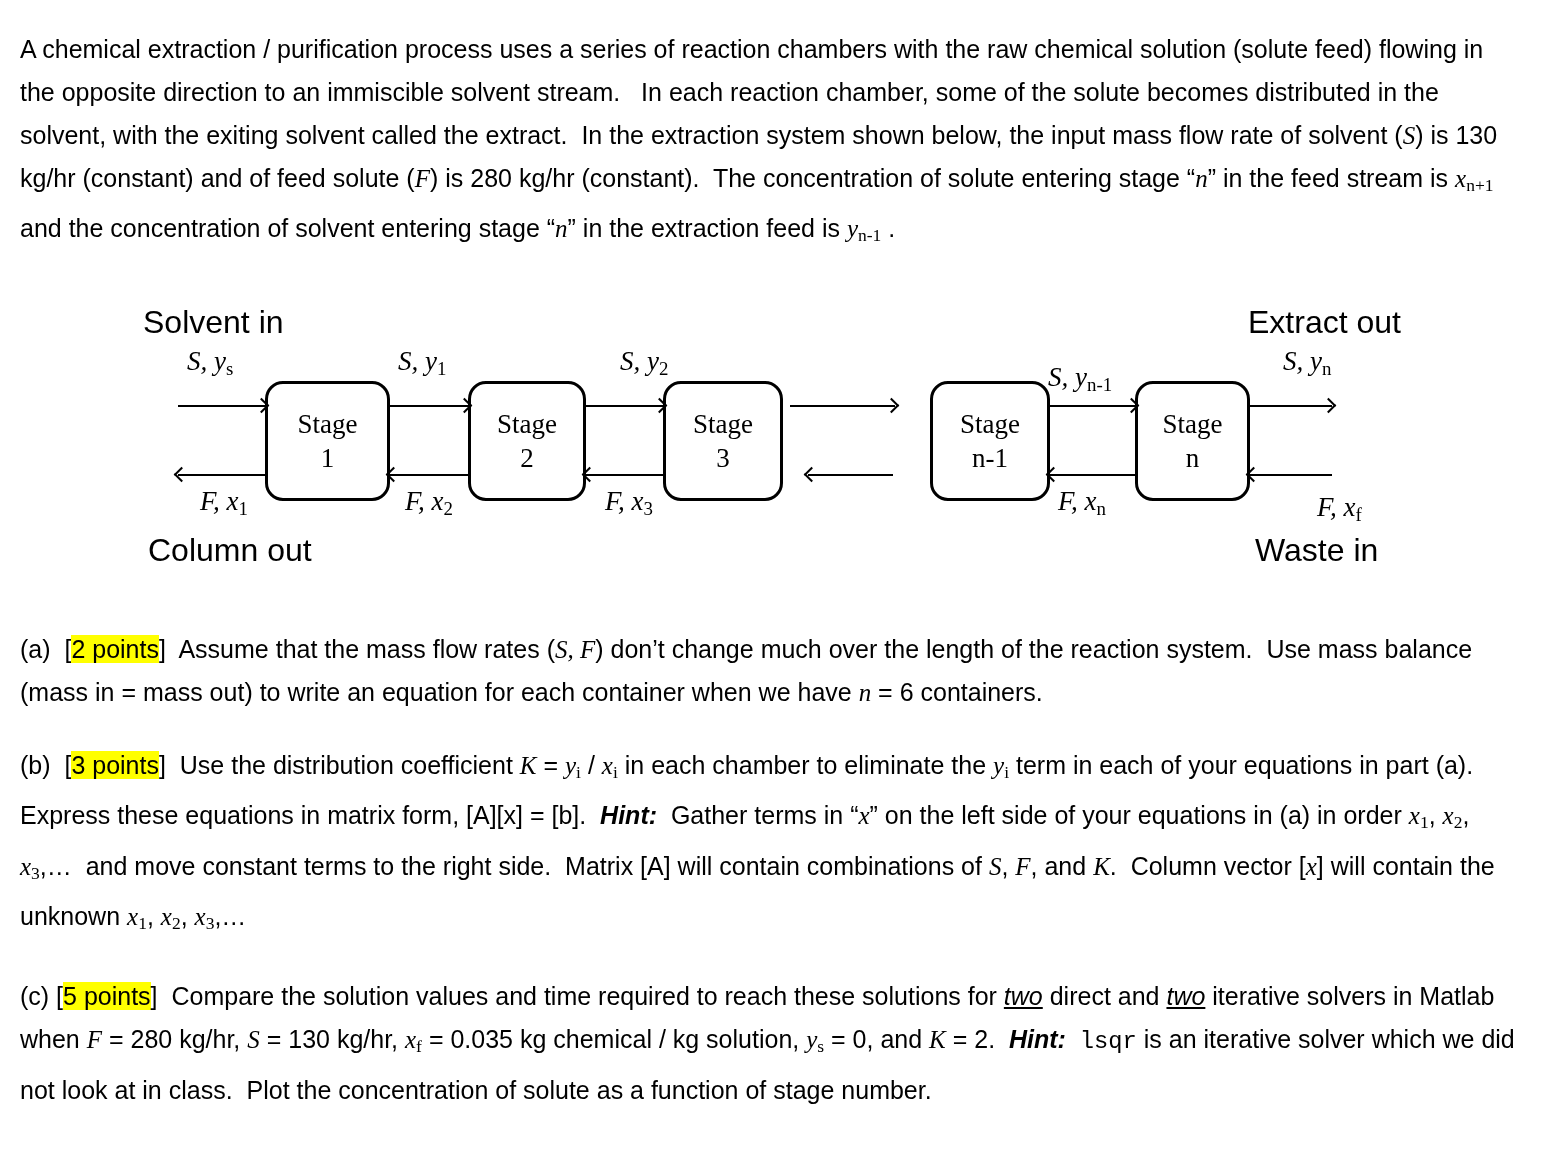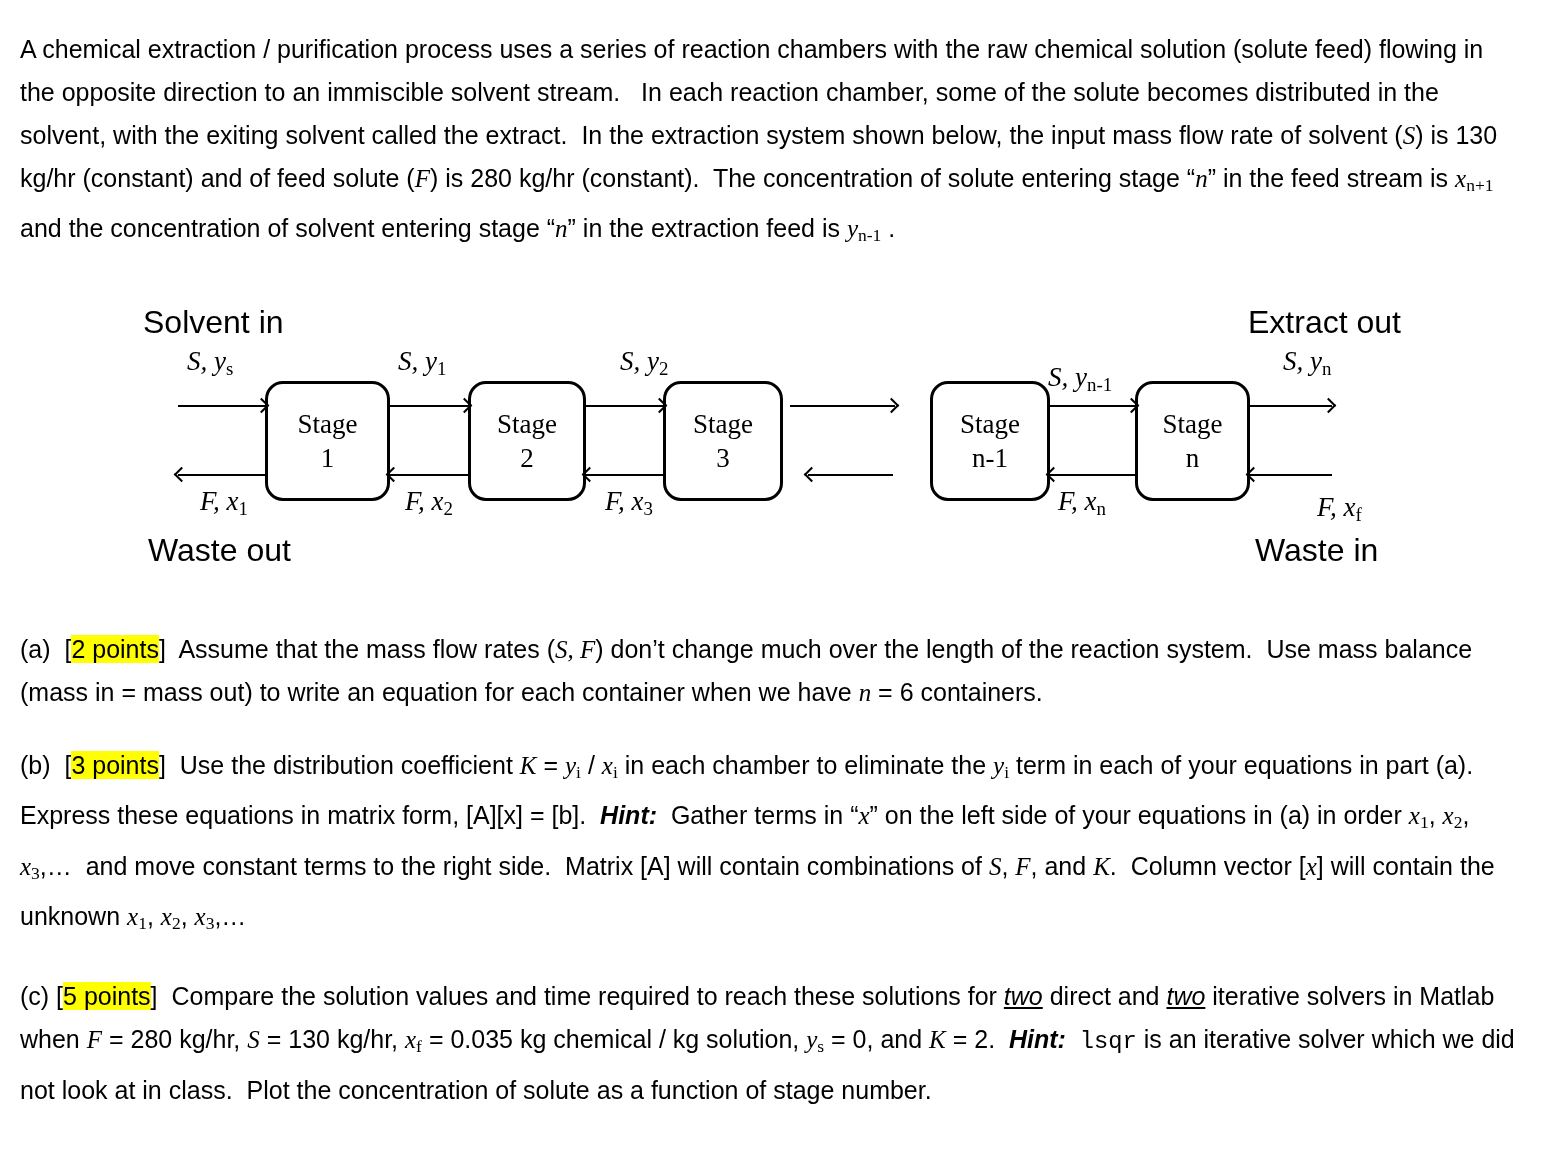--- a/index.html
+++ b/index.html
@@ -50,21 +50,21 @@
 
 <div class="page">
 
 
   <p class="para"><span class="r-n">A chemical extraction / purification process uses a series of reaction chambers with the raw chemical solution (solute feed) flowing in the opposite direction to an immiscible solvent stream.   In each reaction chamber, some of the solute becomes distributed in the solvent, with the exiting solvent called the extract.  In the extraction system shown below, the input mass flow rate of solvent (</span><span class="r-m">S</span><span class="r-n">) is 130 kg/hr (constant) and of feed solute (</span><span class="r-m">F</span><span class="r-n">) is 280 kg/hr (constant).  The concentration of solute entering stage “</span><span class="r-m">n</span><span class="r-n">” in the feed stream is </span><span class="r-m">x</span><span class="r-ms">n+1</span><span class="r-n"> and the concentration of solvent entering stage “</span><span class="r-m">n</span><span class="r-n">” in the extraction feed is </span><span class="r-m">y</span><span class="r-ms">n-1</span><span class="r-n"> .</span></p>
 
   <div class="diagram">
 
     <div class="dlabel" style="left:123px; top:10px;">Solvent in</div>
     <div class="dlabel" style="left:1228px; top:10px;">Extract out</div>
-    <div class="dlabel" style="left:128px; top:238px;">Waste out</div>
+    <div class="dlabel" style="left:128px; top:238px;">Column out</div>
     <div class="dlabel" style="left:1235px; top:238px;">Waste in</div>
 
     <div class="dmath" style="left:167px; top:52px;"><span class="r-m">S, y</span><span class="r-ms">s</span></div>
     <div class="dmath" style="left:378px; top:52px;"><span class="r-m">S, y</span><span class="r-ms">1</span></div>
     <div class="dmath" style="left:600px; top:52px;"><span class="r-m">S, y</span><span class="r-ms">2</span></div>
     <div class="dmath" style="left:1028px; top:68px;"><span class="r-m">S, y</span><span class="r-ms">n-1</span></div>
     <div class="dmath" style="left:1263px; top:52px;"><span class="r-m">S, y</span><span class="r-ms">n</span></div>
 
     <div class="stage" style="left:245px; width:125px;">
       <span>Stage</span>

